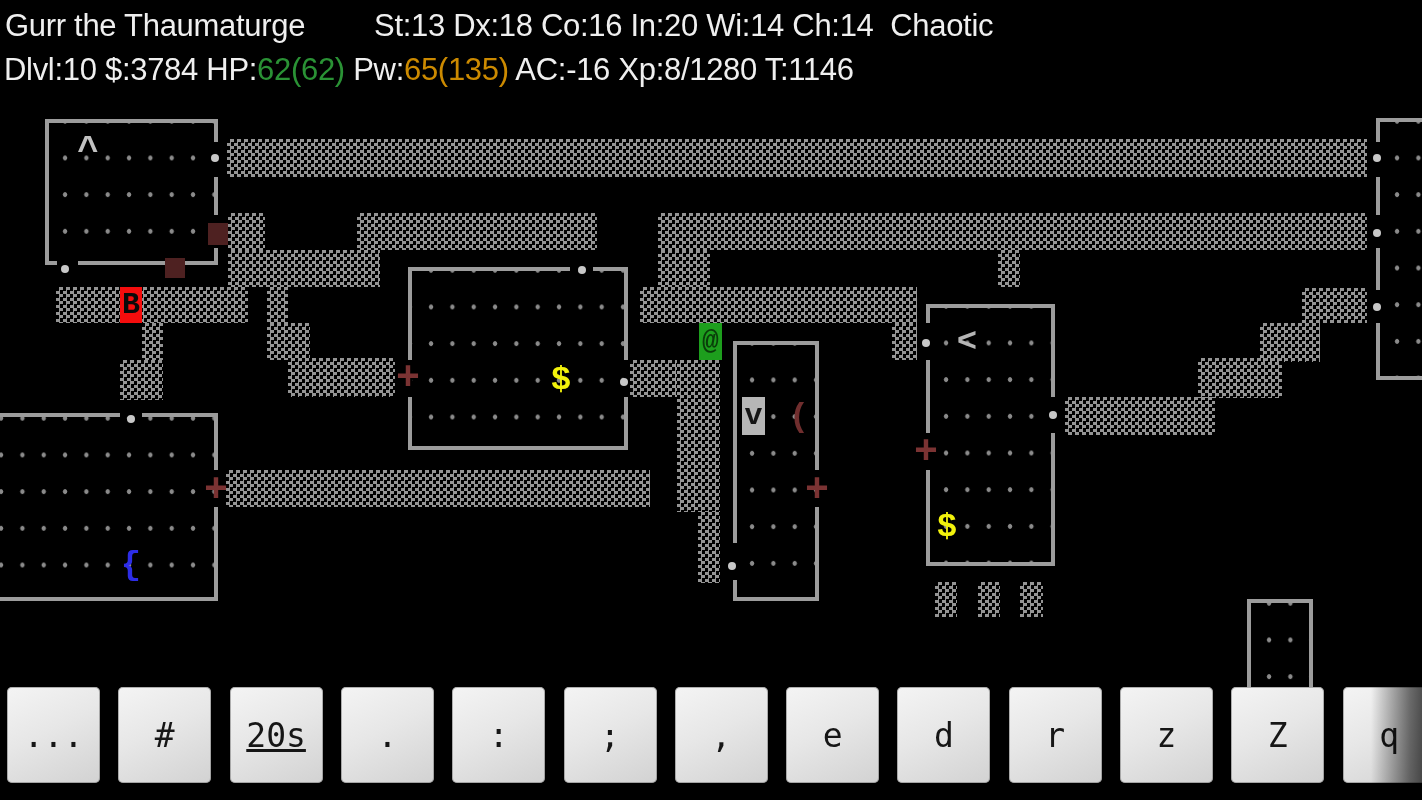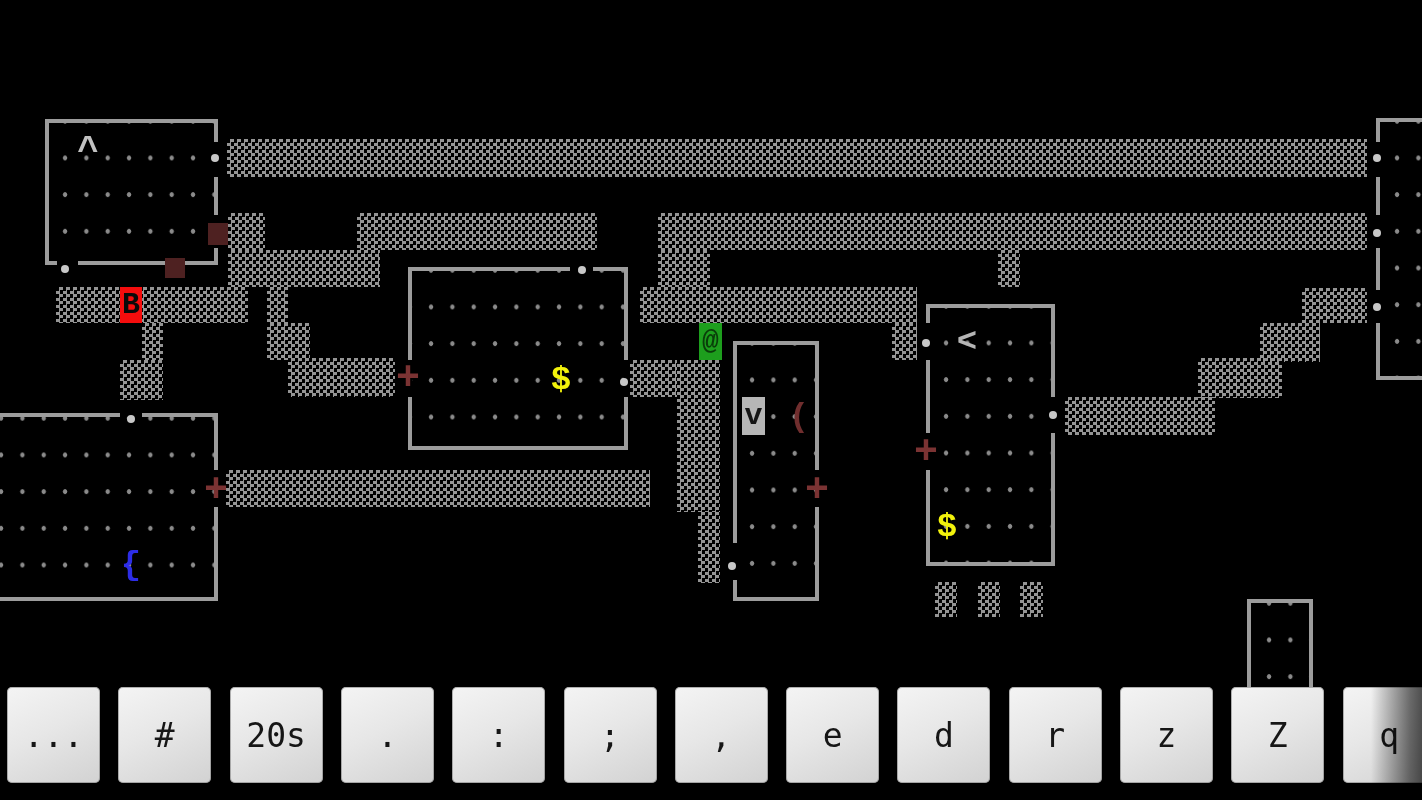--- a/index.html
+++ b/index.html
@@ -30,20 +30,25 @@
        box-shadow:inset 0 0 0 1px rgba(120,120,120,.55);
        display:flex;align-items:center;justify-content:center;
        font-family:"DejaVu Sans Mono","Liberation Mono",monospace;font-size:33px;color:#161616;}
   .key .fade{position:absolute;inset:0;border-radius:5px;
        background:linear-gradient(to right,rgba(0,0,0,0) 30%,rgba(0,0,0,.55) 72%,rgba(0,0,0,.8) 100%);}
 </style>
 </head>
 <body>
 
 <div id="screen">
+  <div id="statusbar">
+    <div class="sline" id="sline1-left">Gurr the Thaumaturge</div>
+    <div class="sline" id="sline1-right">St:13 Dx:18 Co:16 In:20 Wi:14 Ch:14  Chaotic</div>
+    <div class="sline" id="sline2"><span style="color: rgb(239, 239, 239);">Dlvl:10 $:3784 HP:</span><span style="color: rgb(42, 146, 53);">62(62)</span><span style="color: rgb(239, 239, 239);"> Pw:</span><span style="color: rgb(204, 138, 0);">65(135)</span><span style="color: rgb(239, 239, 239);"> AC:-16 Xp:8/1280 T:1146</span></div>
+  </div>
 
   <div id="map-layer">
       <div class="abs wall" style="left: 45px; top: 23px; width: 173px; height: 4px;"></div>
       <div class="abs wall" style="left: 45px; top: 23px; width: 4px; height: 146px;"></div>
       <div class="abs wall" style="left: 214px; top: 23px; width: 4px; height: 23px;"></div>
       <div class="abs wall" style="left: 214px; top: 81px; width: 4px; height: 38px;"></div>
       <div class="abs wall" style="left: 214px; top: 152px; width: 4px; height: 17px;"></div>
       <div class="abs wall" style="left: 45px; top: 165px; width: 12px; height: 4px;"></div>
       <div class="abs wall" style="left: 78px; top: 165px; width: 87px; height: 4px;"></div>
       <div class="abs wall" style="left: 184px; top: 165px; width: 34px; height: 4px;"></div>
@@ -142,21 +147,21 @@
       <div class="abs glyph" style="left: 742px; top: 301px; width: 23px; height: 38px; color: rgb(21, 21, 21); background: rgb(182, 182, 182); font-size: 30px;">v</div>
     </div>
 
   <div id="keyboard">
       <div class="key" style="left: 7px;">
         <span>...</span>
       </div>
       <div class="key" style="left: 118.3px;">
         <span>#</span>
       </div>
-      <div class="key" style="left: 229.6px;">
+      <div class="key" style="left: 229.6px; text-decoration: underline;">
         <span>20s</span>
       </div>
       <div class="key" style="left: 340.9px;">
         <span>.</span>
       </div>
       <div class="key" style="left: 452.2px;">
         <span>:</span>
       </div>
       <div class="key" style="left: 563.5px;">
         <span>;</span>

